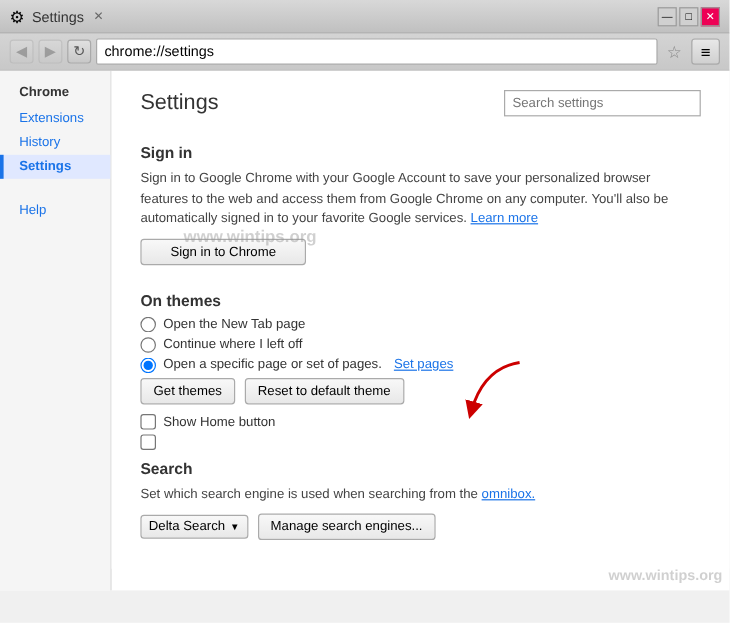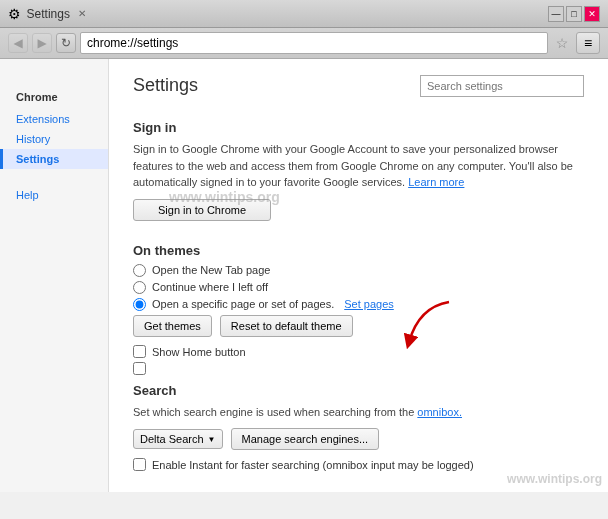--- a/index.html
+++ b/index.html
@@ -79,24 +79,24 @@
 
     
     .main-area {
       display: flex;
       height: calc(519px - 28px - 26px - 32px);
       background: white;
     }
 
     
     .sidebar {
-      width: 109px;
+      width: 93px;
       background: #f5f5f5;
       border-right: 1px solid #ddd;
-      padding: 28px 0;
+      padding: 8px 0;
     }
     .sidebar-section-label {
       padding: 4px 16px;
       font-size: 11px;
       font-weight: bold;
       color: #333;
       margin-bottom: 2px;
     }
     .sidebar-item {
       padding: 4px 16px;
@@ -333,26 +333,19 @@
         <span>Set which search engine is used when searching from the</span>
         <a>omnibox.</a>
       </div>
       <div class="search-dropdown-row">
         <div class="dropdown-select">
           <span>Delta Search</span>
           <span class="dropdown-arrow">▼</span>
         </div>
         <button class="chrome-btn">Manage search engines...</button>
       </div>
-      <div class="checkbox-row">
-        <input type="checkbox" style="">
-        <span>
-          <span>Enable Instant for faster searching (omnibox input may be</span>
-          <a>logged)</a>
-        </span>
-      </div>
 
     </div>
 
     <div class="watermark" style="position:absolute; top:130px; left:60px; color:rgba(150,150,150,0.45); font-size:14px; font-weight:bold; pointer-events:none; z-index:10;">www.wintips.org</div>
     <div class="watermark" style="position:absolute; bottom:6px; right:6px; color:rgba(150,150,150,0.45); font-size:12px; font-weight:bold; pointer-events:none; z-index:10;">www.wintips.org</div>
   </div>
 </div>
 
 </body></html>

